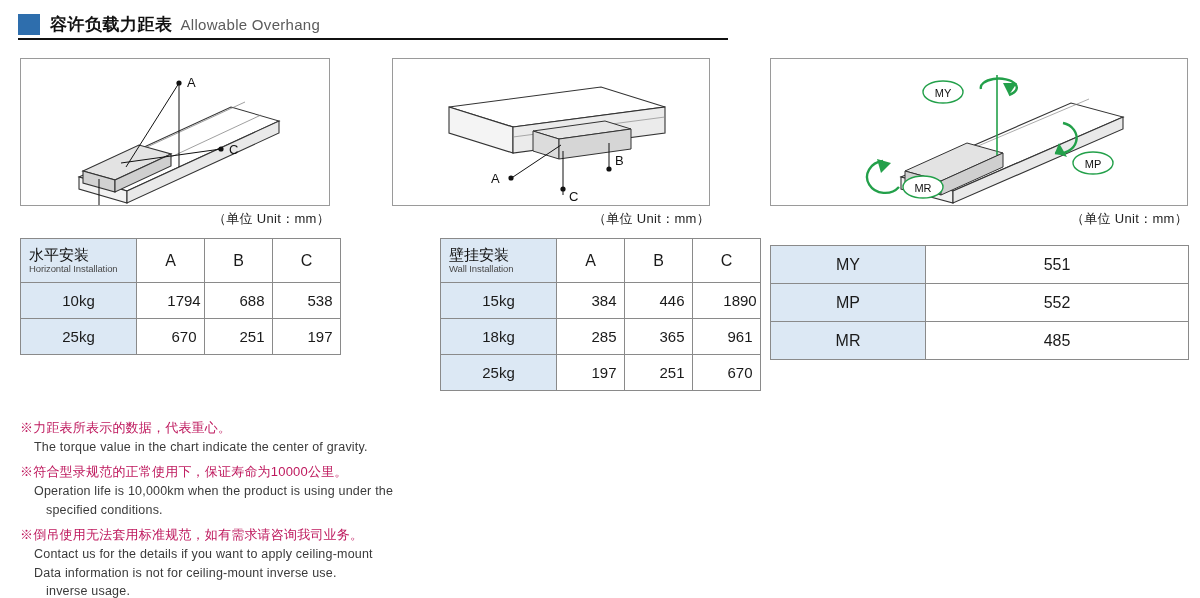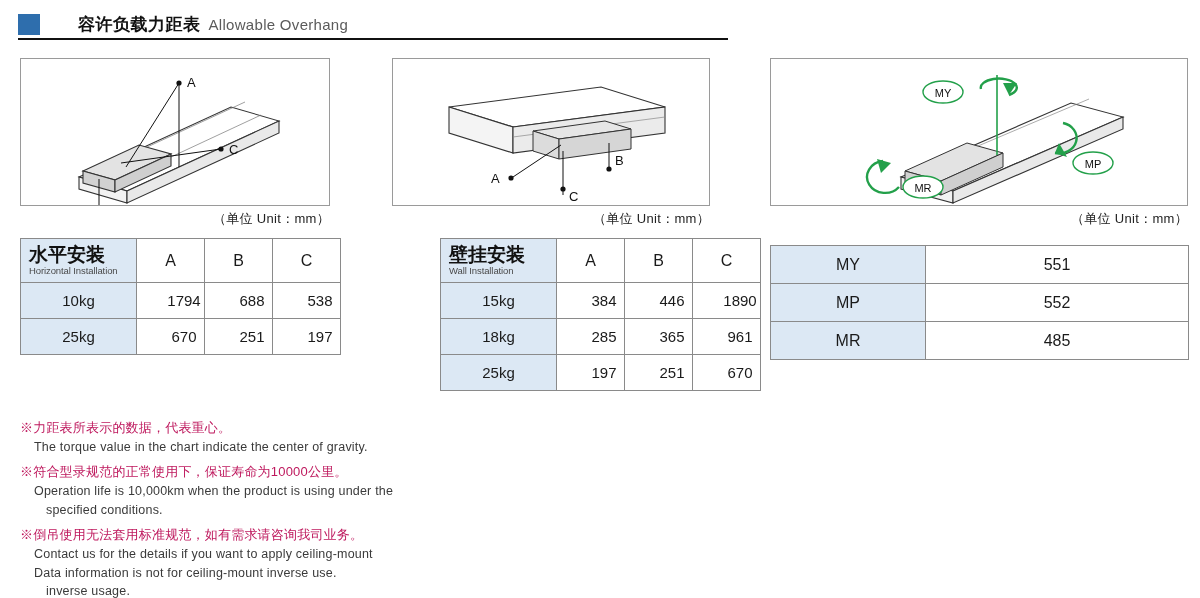--- a/index.html
+++ b/index.html
@@ -25,21 +25,20 @@
     width: 22px; height: 21px;
     background: #2e6ead;
     margin-right: 10px;
     flex: 0 0 auto;
   }
   .sec-head .cn {
     font-size: 17px;
     font-weight: bold;
     letter-spacing: 0.5px;
     color: #111;
-    margin-left: 28px;
   }
   .sec-head .en {
     font-size: 15px;
     color: #5b5b5b;
     margin-left: 8px;
     letter-spacing: 0.3px;
   }
 
   #head-left  { left: 18px;  top: 10px;  width: 710px; }
   #head-right { left: 770px; top: 10px;  width: 415px; }
@@ -77,22 +76,22 @@
     vertical-align: middle;
     font-weight: normal;
   }
   table.dt .hdr-cn {
     background: #dce8f4;
     text-align: left;
     padding: 4px 8px;
     line-height: 1.15;
   }
   table.dt .hdr-cn .c {
-    font-size: 19px;
-    font-weight: bold;
+    font-size: 15px;
+    font-weight: normal;
     color: #111;
     display: block;
   }
   table.dt .hdr-cn .e {
     font-size: 9.5px;
     color: #4a4a4a;
     display: block;
     letter-spacing: -0.1px;
   }
   table.dt .hdr-col {

